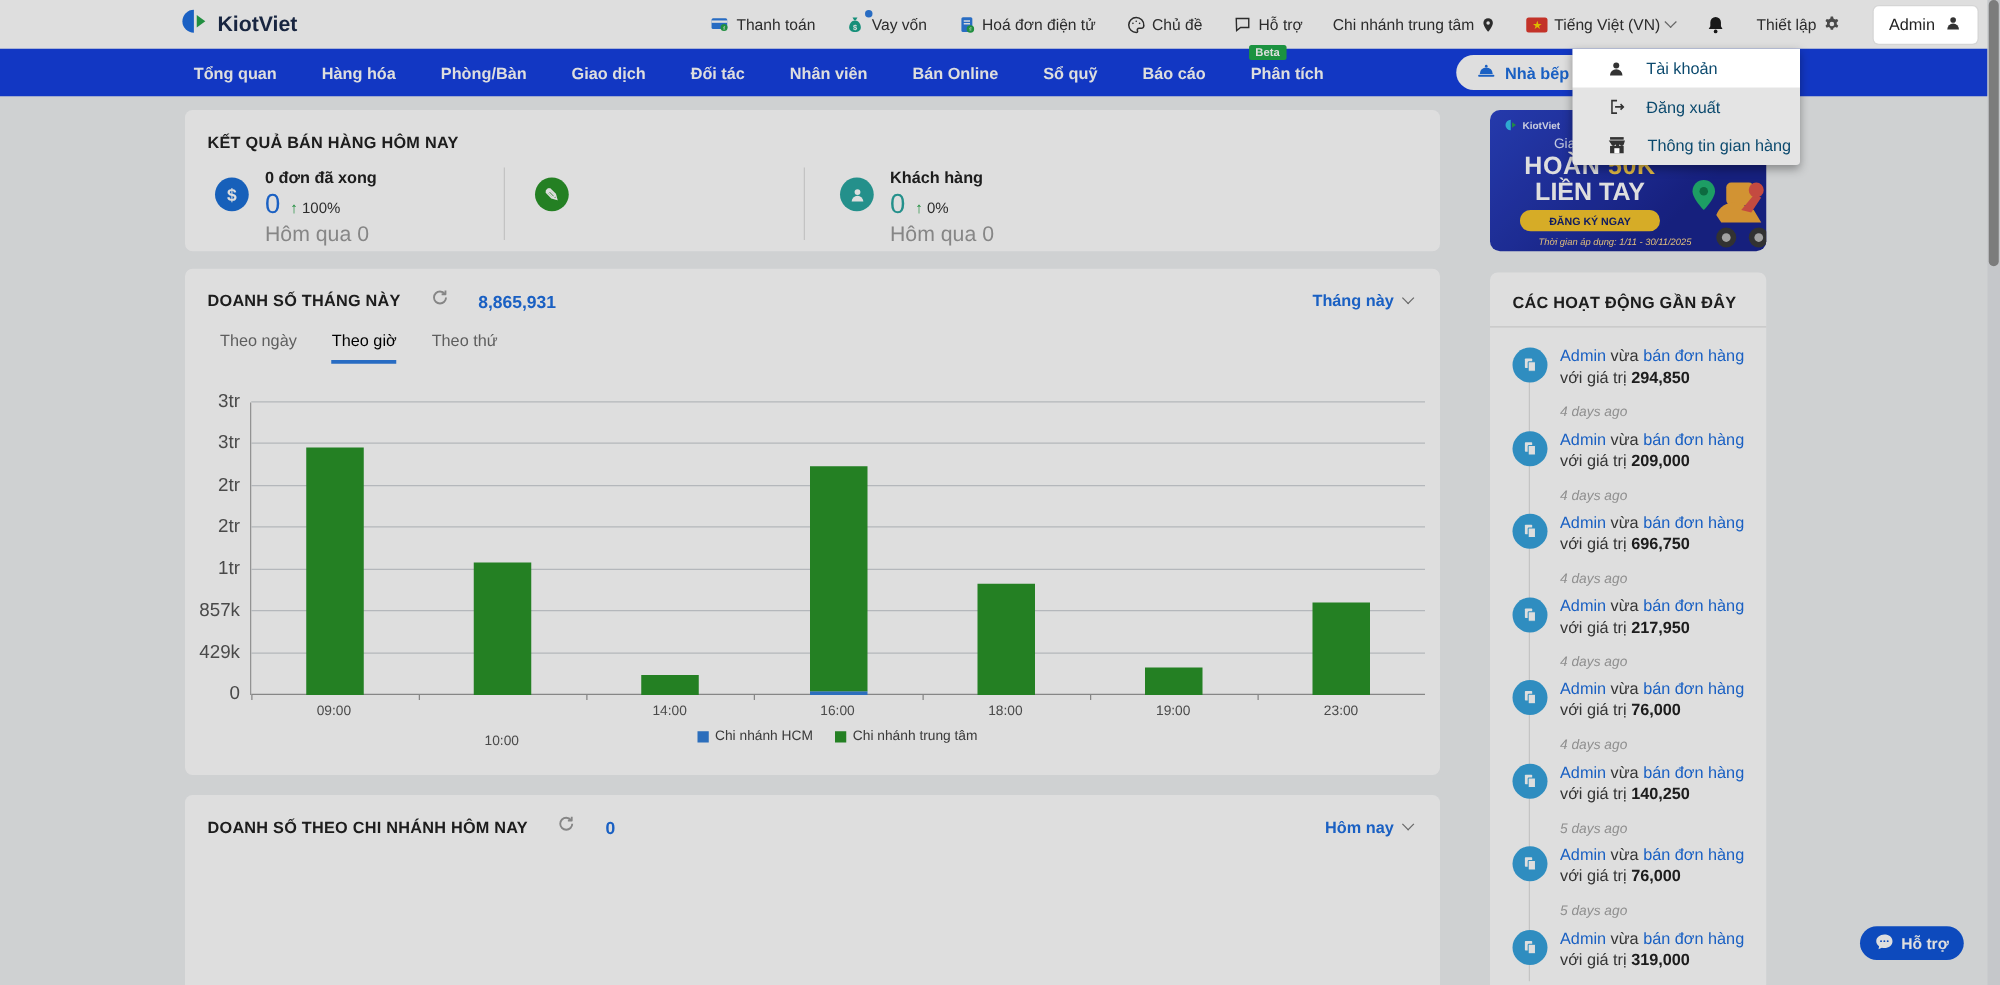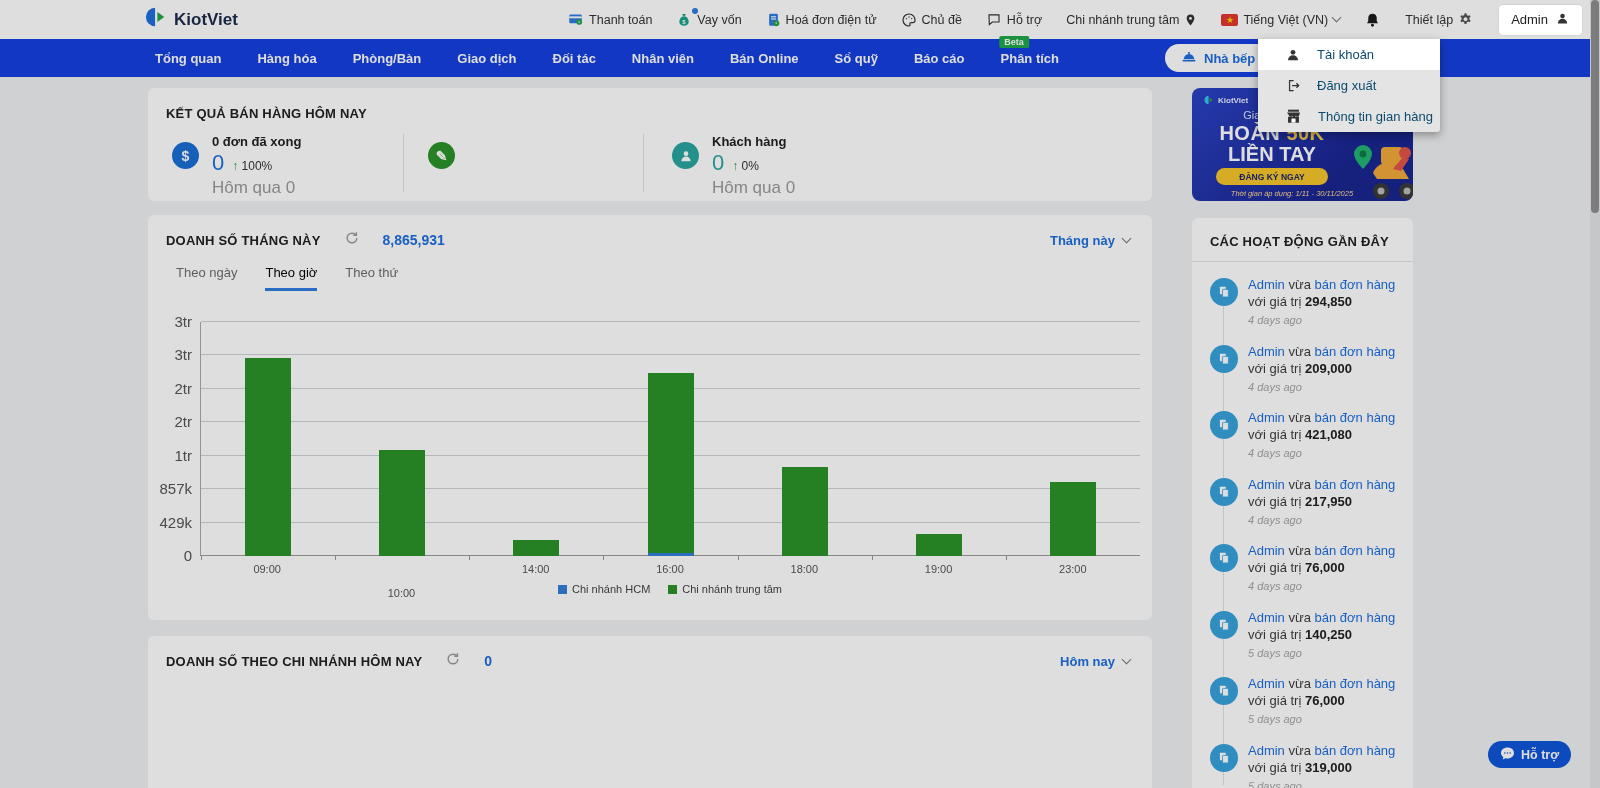--- a/index.html
+++ b/index.html
@@ -112,21 +112,21 @@
   #card-activities { left:1192px; top:218px; width:221px; height:575px; }
   #card-activities .card-title { padding:16px 0 12px 18px; border-bottom:1px solid #e4e4e4; }
   .timeline { position:absolute; left:31px; top:70px; bottom:8px; width:1px; background:#e2e2e2; }
   .activity-list { position:absolute; left:0; top:54px; width:100%; }
   .activity { position:relative; min-height:66.5px; padding-left:56px; padding-top:4px; }
   .activity-icon { position:absolute; left:18px; top:6px; width:28px; height:28px; border-radius:50%;
                    background:#36a3dd; display:flex; align-items:center; justify-content:center; }
   .activity-text { font-size:13px; color:#3c3c3c; line-height:17px; width:160px; }
   .activity-text .link { color:#1e6fe0; cursor:pointer; }
   .activity-text b { color:#222; }
-  .activity-ago { font-size:11px; color:#a5a5a5; font-style:italic; margin-top:4px; }
+  .activity-ago { font-size:11px; color:#a5a5a5; font-style:italic; margin-top:14px; }
 
   
   .scrollbar { position:absolute; right:0; top:0; width:10px; height:788px; background:#e3e5e8; z-index:40; }
   .scroll-thumb { position:absolute; left:1px; top:0; width:8px; height:213px; background:#8f8f8f; border-radius:4px; }
   .support-fab { position:absolute; left:1488px; top:741px; height:27px; padding:0 12px; background:#0f56d9;
                  border:none; border-radius:14px; color:#fff; font-size:12.5px; font-weight:bold; z-index:40;
                  display:flex; align-items:center; gap:6px; cursor:pointer; font-family:inherit; }
 </style>
 </head>
 <body>
@@ -471,21 +471,21 @@
         <div class="activity-text"><span class="link">Admin</span> vừa <span class="link">bán đơn hàng</span> với giá trị <b>209,000</b></div>
         <div class="activity-ago">4 days ago</div>
       </div>
       <div class="activity">
         <div class="activity-icon">
           <svg width="14" height="14" viewBox="0 0 24 24">
             <rect x="5" y="3" width="10" height="13" rx="1" fill="#fff"></rect>
             <rect x="9.5" y="7.5" width="10" height="13" rx="1" fill="#fff" stroke="#36a3dd" stroke-width="1.4"></rect>
           </svg>
         </div>
-        <div class="activity-text"><span class="link">Admin</span> vừa <span class="link">bán đơn hàng</span> với giá trị <b>421,080</b></div>
+        <div class="activity-text"><span class="link">Admin</span> vừa <span class="link">bán đơn hàng</span> với giá trị <b>696,750</b></div>
         <div class="activity-ago">4 days ago</div>
       </div>
       <div class="activity">
         <div class="activity-icon">
           <svg width="14" height="14" viewBox="0 0 24 24">
             <rect x="5" y="3" width="10" height="13" rx="1" fill="#fff"></rect>
             <rect x="9.5" y="7.5" width="10" height="13" rx="1" fill="#fff" stroke="#36a3dd" stroke-width="1.4"></rect>
           </svg>
         </div>
         <div class="activity-text"><span class="link">Admin</span> vừa <span class="link">bán đơn hàng</span> với giá trị <b>217,950</b></div>

